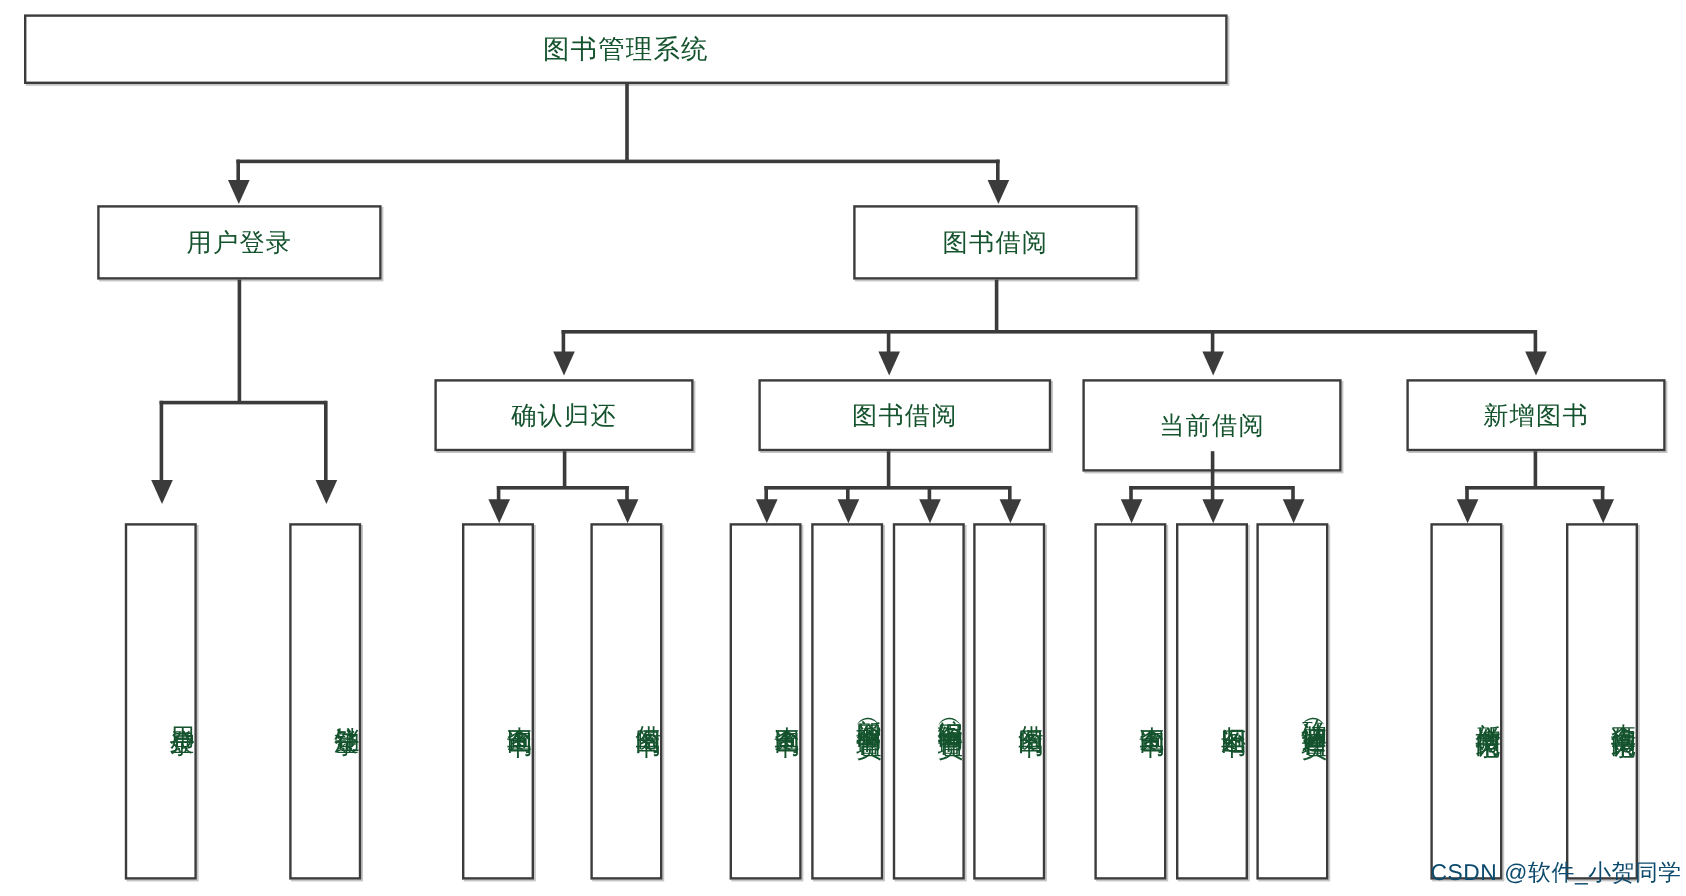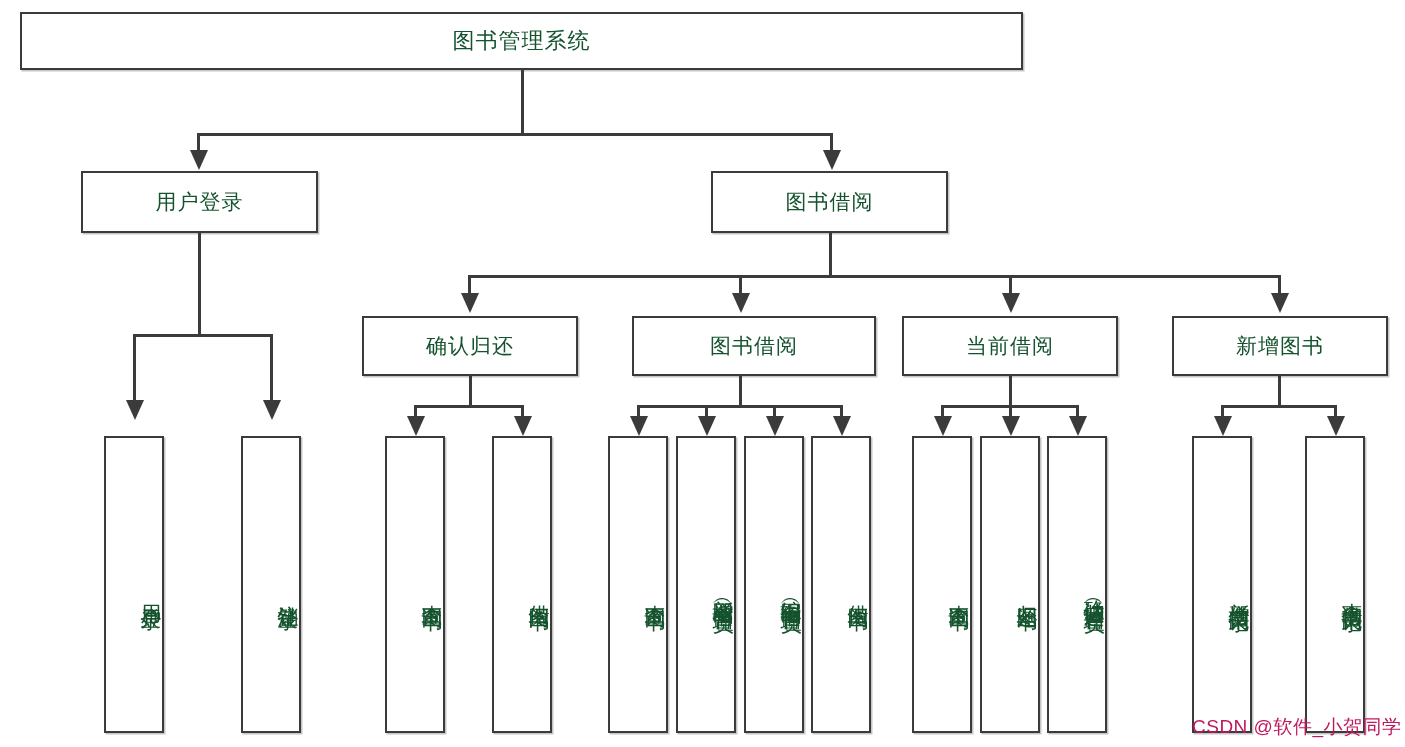--- a/index.html
+++ b/index.html
@@ -60,21 +60,21 @@
     position: absolute;
     width: 0;
     height: 0;
     border-left: 9px solid transparent;
     border-right: 9px solid transparent;
     border-top: 20px solid #3b3b3b;
   }
   .watermark {
     position: absolute;
     font-size: 19px;
-    color: #be185d;
+    color: #0c4a6e;
     white-space: nowrap;
     letter-spacing: 0.5px;
   }
 </style>
 </head>
 <body>
 
 <div id="canvas">
 
   <div class="node h root" style="left:20px; top:12px; width:1003px; height:58px;">
@@ -116,21 +116,21 @@
   <div class="arrow" style="left:1002px; top:293px;"></div>
   <div class="edge v" style="left:1278px; top:275px; height:23px;"></div>
   <div class="arrow" style="left:1271px; top:293px;"></div>
 
   <div class="node h" style="left:362px; top:316px; width:216px; height:60px;">
     <span>确认归还</span>
   </div>
   <div class="node h" style="left:632px; top:316px; width:244px; height:60px;">
     <span>图书借阅</span>
   </div>
-  <div class="node h" style="left:902px; top:316px; width:216px; height:60px;">
+  <div class="node h" style="left:902px; top:316px; width:216px; height:77px;">
     <span>当前借阅</span>
   </div>
   <div class="node h" style="left:1172px; top:316px; width:216px; height:60px;">
     <span>新增图书</span>
   </div>
 
   <div class="edge v" style="left:469px; top:376px; height:31px;"></div>
   <div class="edge h" style="left:414px; top:405px; width:110px;"></div>
   <div class="edge v" style="left:414px; top:405px; height:15px;"></div>
   <div class="arrow" style="left:407px; top:416px;"></div>

